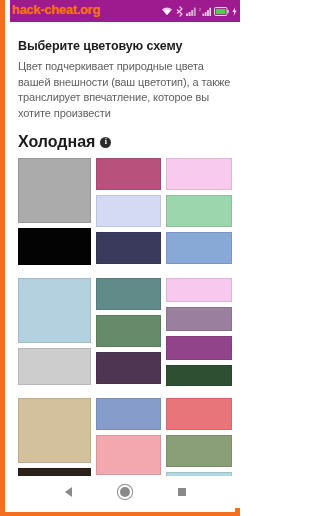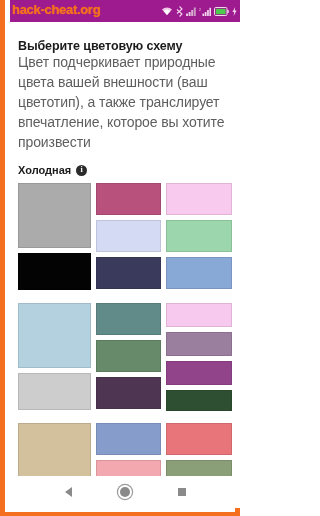--- a/index.html
+++ b/index.html
@@ -50,28 +50,28 @@
   #content {
     position:absolute; top:22px; left:0; right:0; bottom:32px;
     overflow:hidden; background:#fff;
     padding:8px 8px;
   }
   #title {
     font-size:12.5px; font-weight:bold; color:#1b1b1b;
     margin-top:9px; letter-spacing:-0.1px;
   }
   #desc {
-    font-size:14px; color:#5e5e5e; line-height:1.42;
-    letter-spacing:-0.1px;
+    font-size:11px; color:#5e5e5e; line-height:1.42;
+    margin-top:6px; letter-spacing:-0.1px;
   }
   #section-head {
     display:flex; align-items:center; gap:5px;
     margin-top:12px; margin-bottom:7px;
   }
-  #section-title { font-size:11px; font-weight:bold; color:#1b1b1b; }
+  #section-title { font-size:16px; font-weight:bold; color:#1b1b1b; }
   .info-icon {
     width:11px; height:11px; border-radius:50%;
     background:#2b2b2b; color:#fff;
     font-size:8px; font-weight:bold;
     display:flex; align-items:center; justify-content:center;
     font-family:"Liberation Serif",serif; line-height:1;
   }
   
   .palette {
     display:flex; gap:5px;

